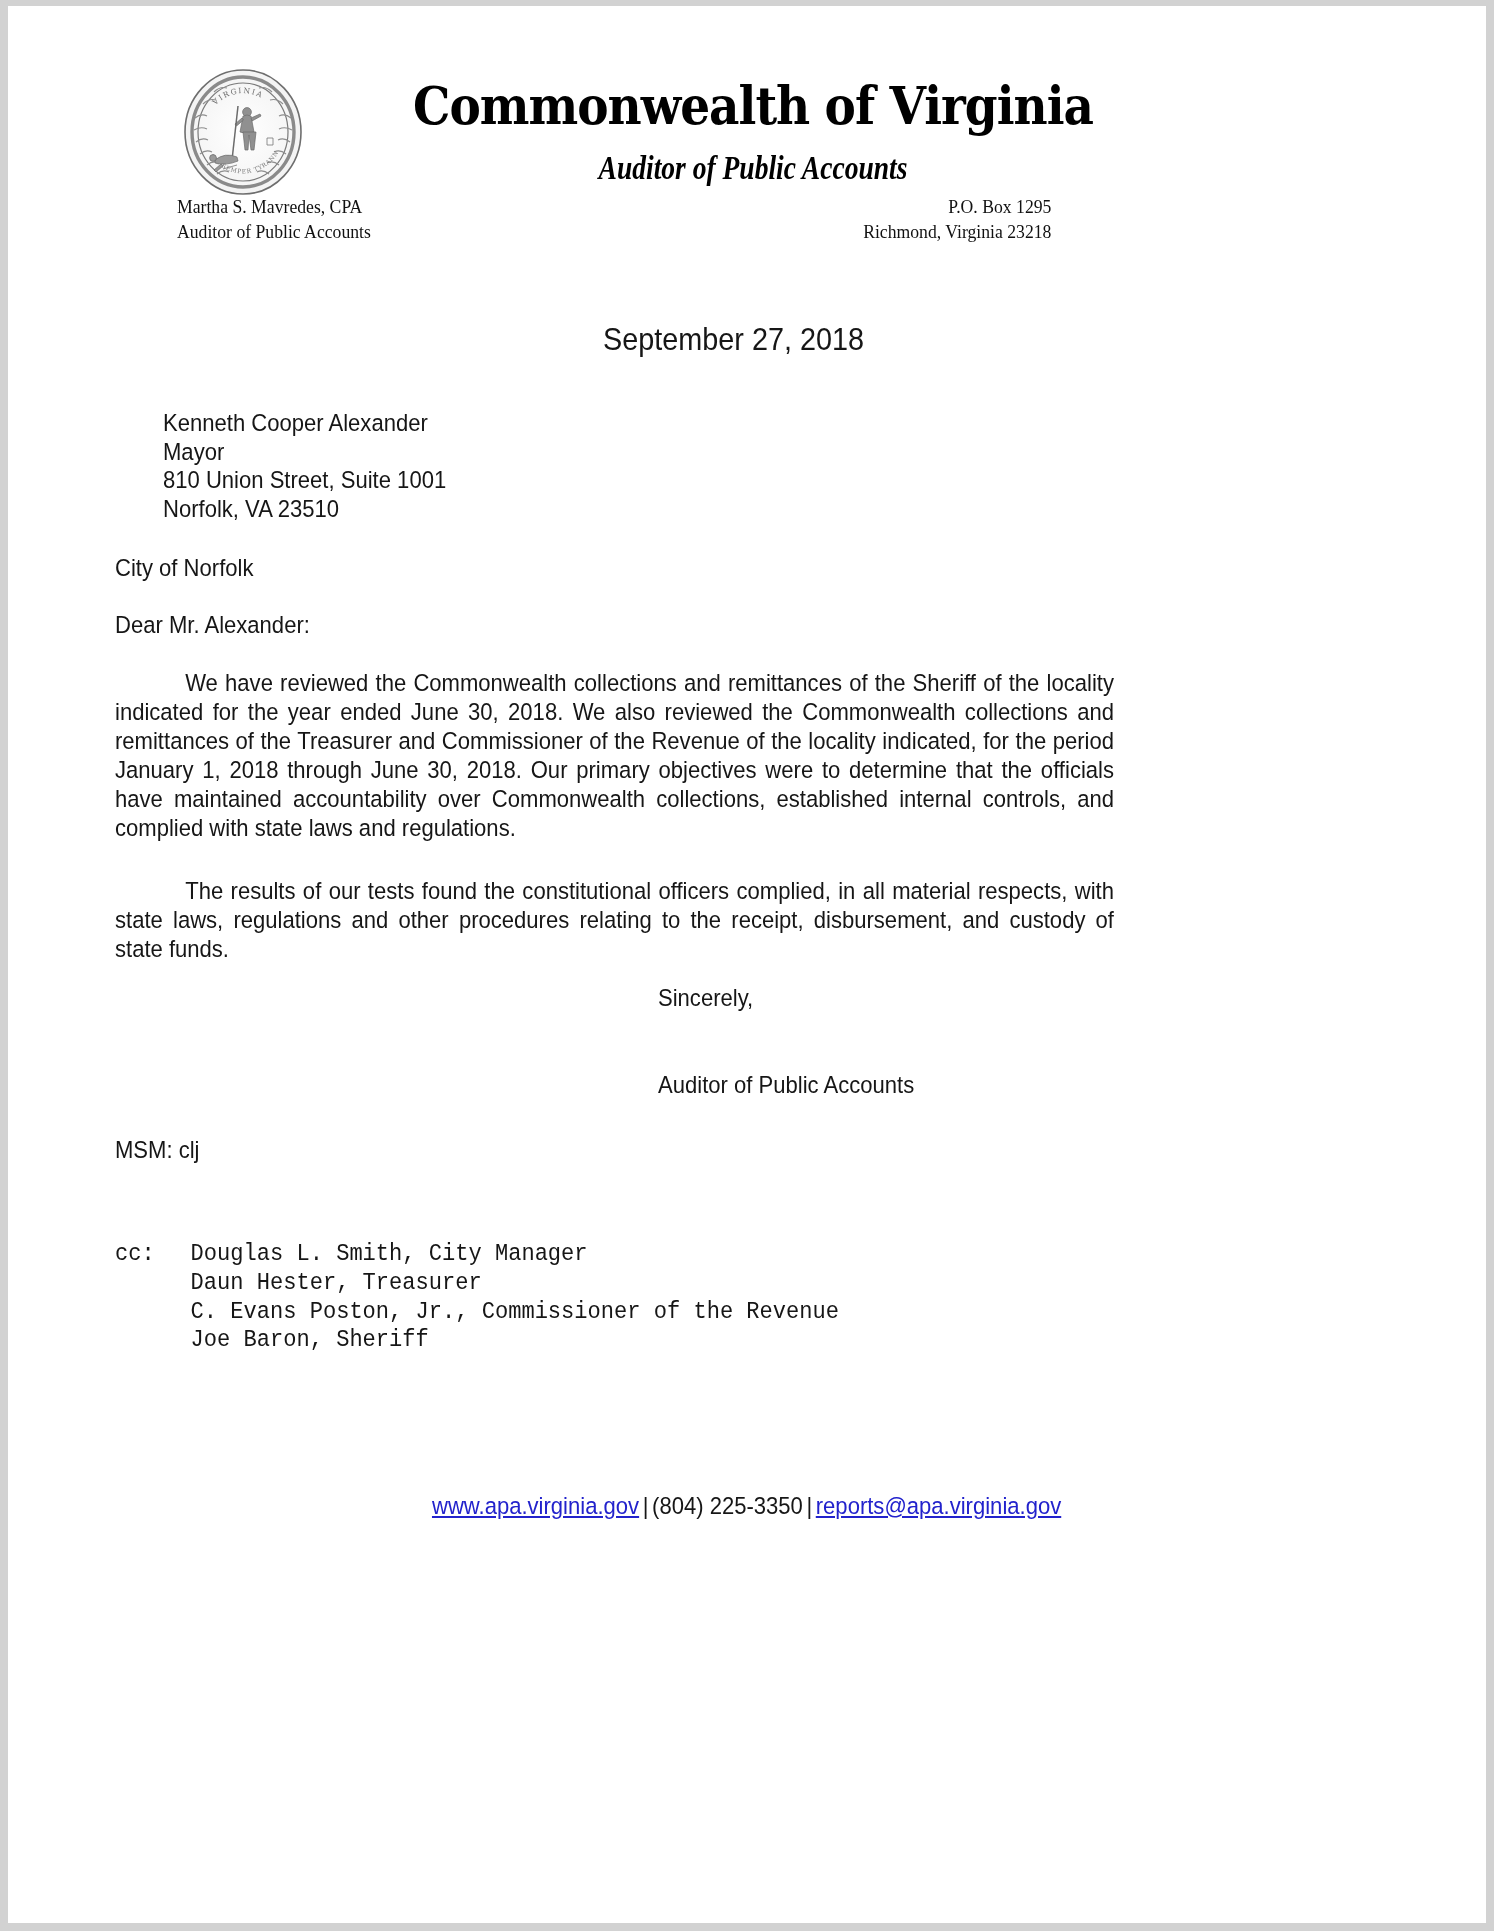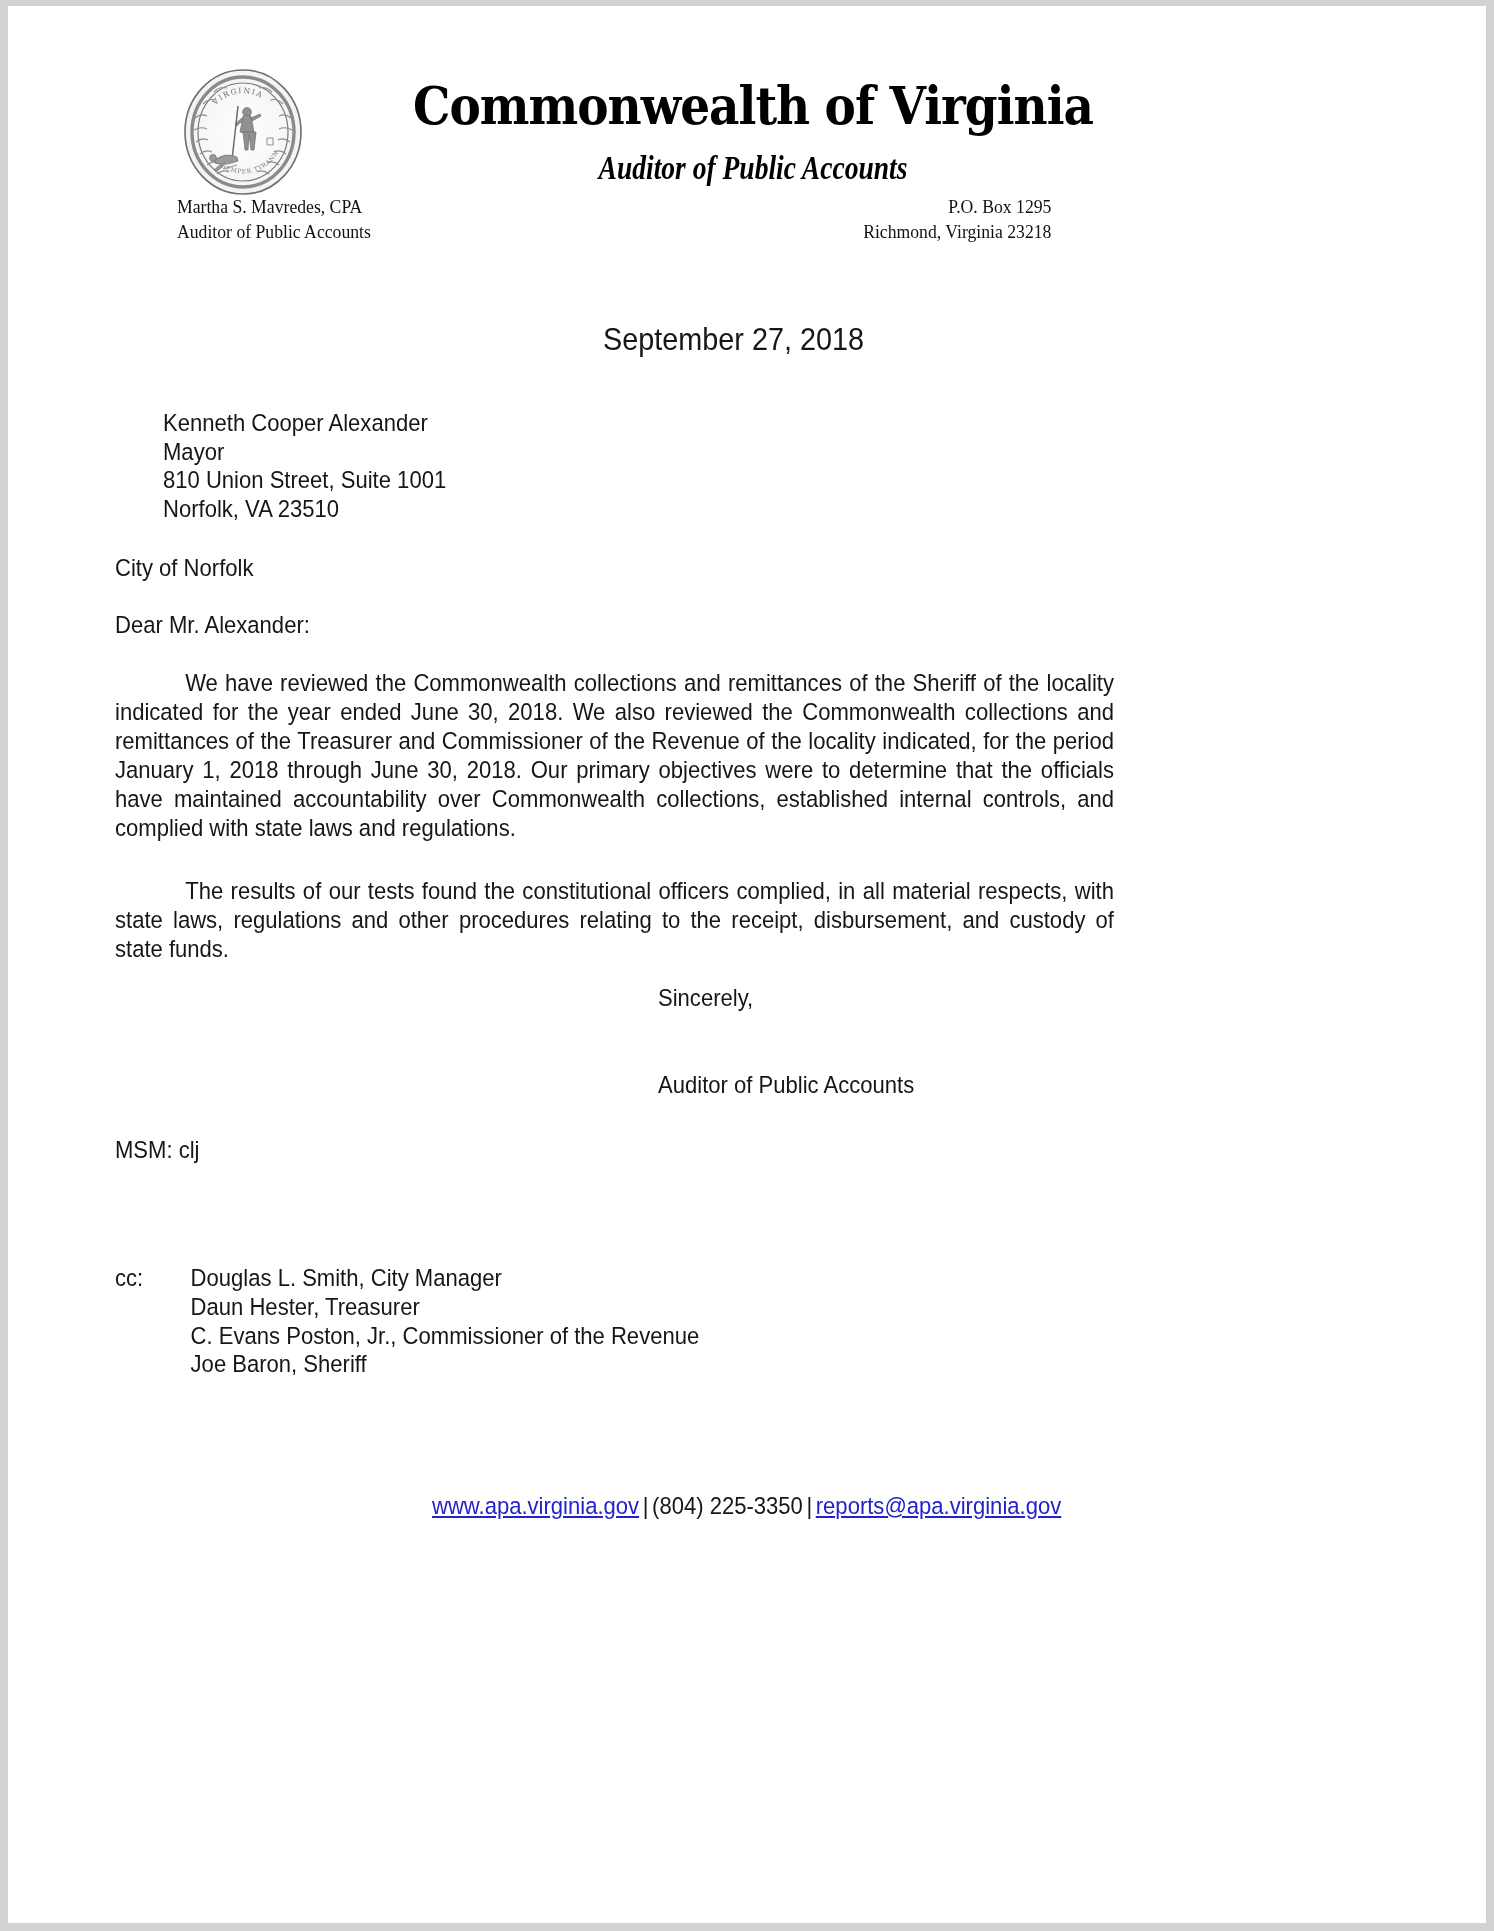--- a/index.html
+++ b/index.html
@@ -179,22 +179,23 @@
     position: absolute;
     left: 0;
     top: 830px;
     transform: scaleX(0.90);
     transform-origin: left top;
   }
 
   .cc-block {
     position: absolute;
     left: 0;
-    top: 958px;
+    top: 934px;
     line-height: 28.8px;
+    font-family: Liberation Mono, monospace;
   }
   .cc-row { display: flex; transform: scaleX(0.90); transform-origin: left center; }
   .cc-label { width: 84px; flex: 0 0 84px; }
   .cc-name { white-space: nowrap; }
 
   
   .footer {
     position: absolute;
     left: 0;
     right: 0;

